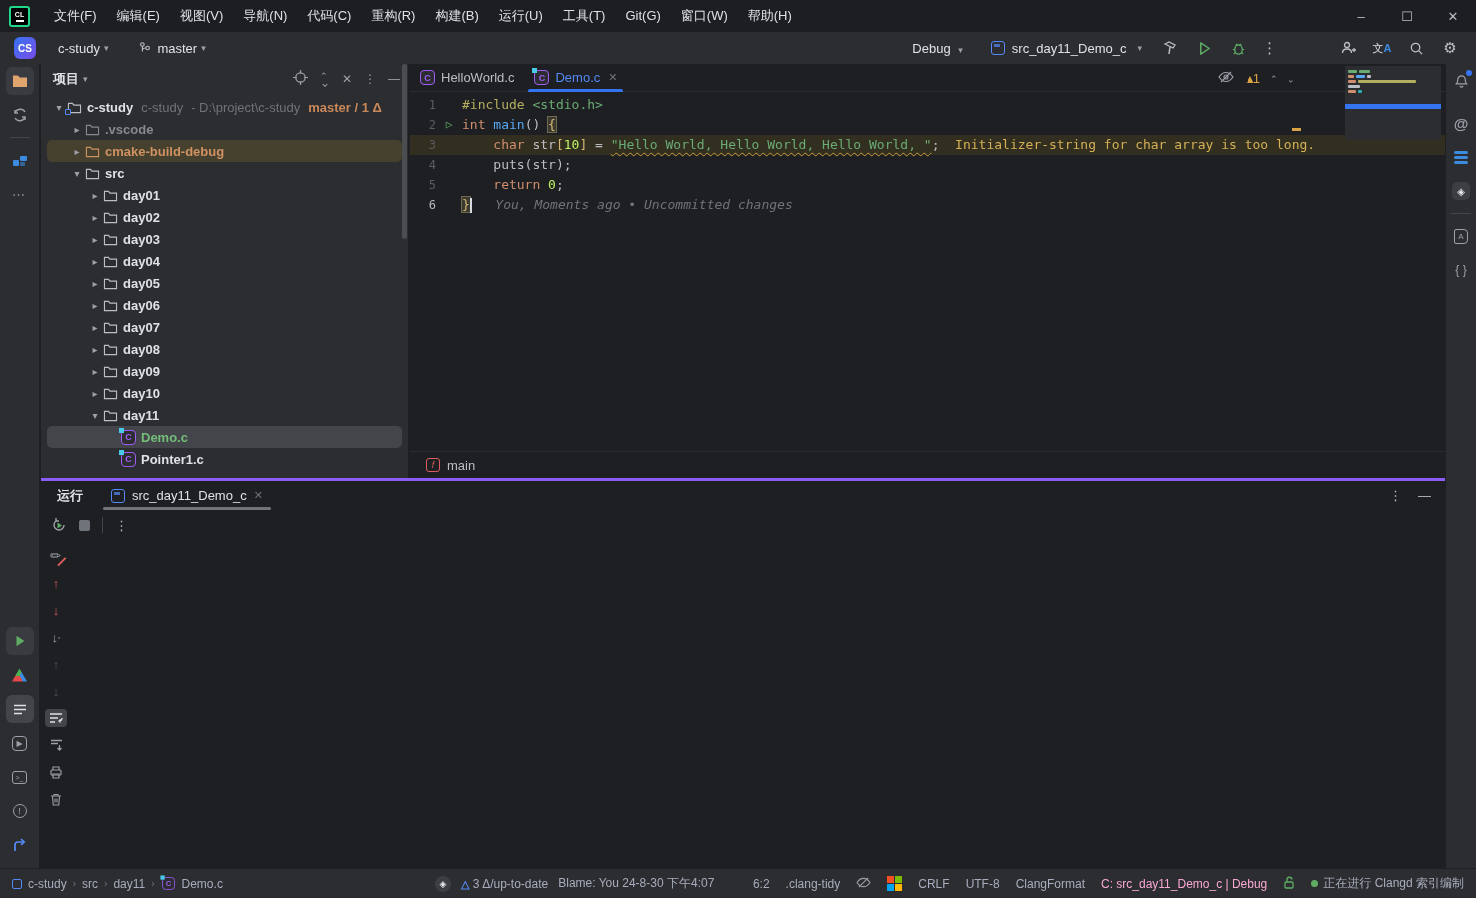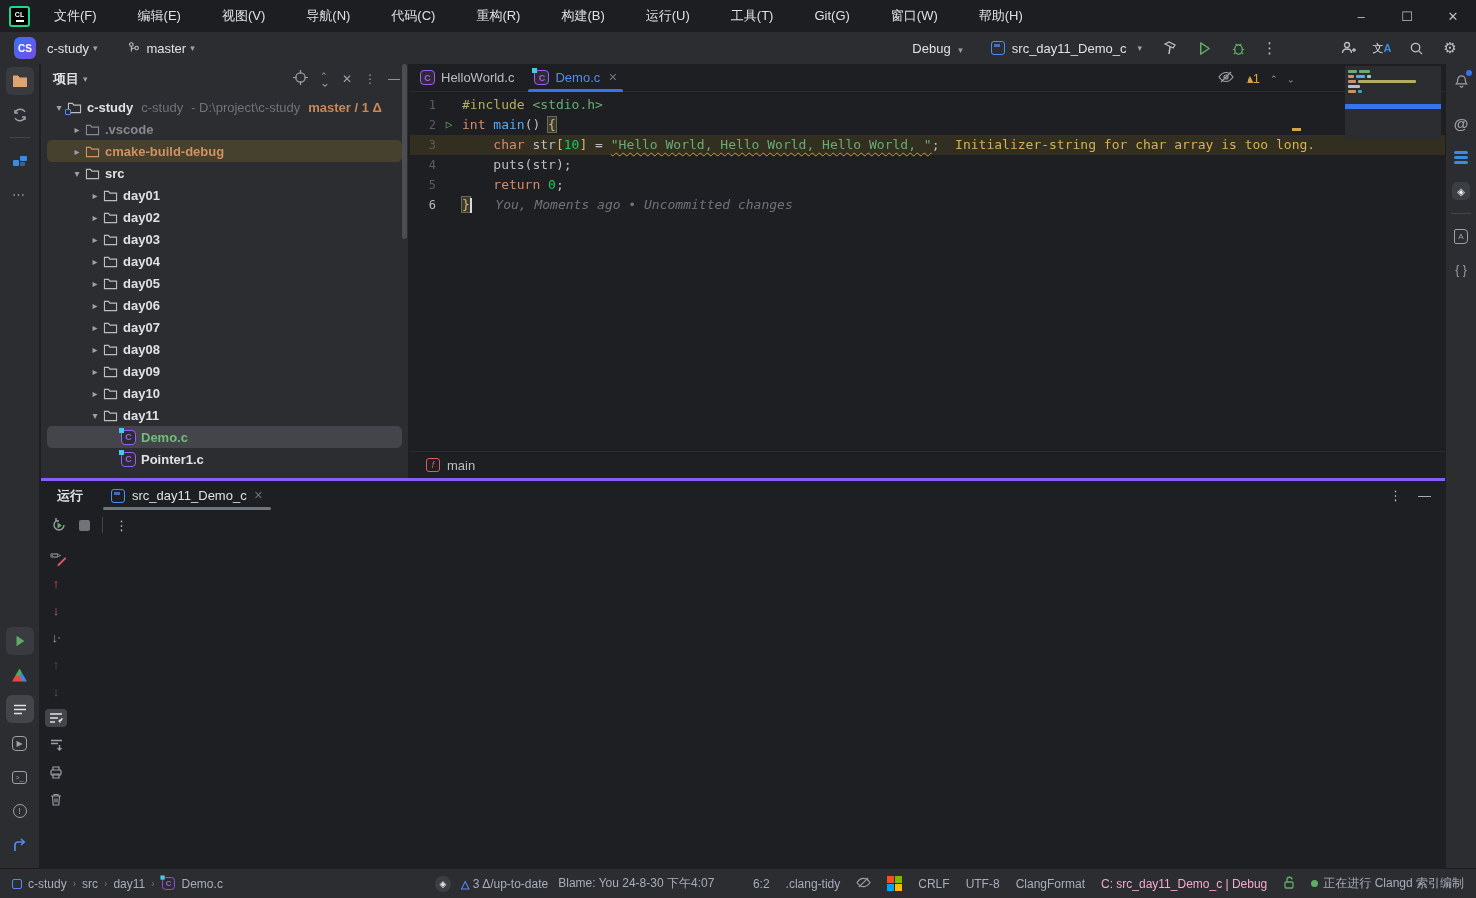--- a/index.html
+++ b/index.html
@@ -15,21 +15,21 @@
               align-items:center; justify-content:center; line-height:1; }
   .app-logo .u { width:8px; height:2px; background:#fff; margin-top:2px; }
   .menu-item { padding:0 10px; height:32px; line-height:32px; color:#DFE1E5; cursor:default; }
   .win-controls { margin-left:auto; display:flex; height:32px; }
   .win-btn { width:46px; height:32px; display:flex; align-items:center; justify-content:center;
              color:#BCBEC4; font-size:13px; }
 
   
   .toolbar { position:absolute; top:32px; left:0; right:0; height:32px; background:#2B2D30;
              display:flex; align-items:center; }
-  .proj-avatar { width:22px; height:22px; border-radius:6px; margin:0 11px 0 14px;
+  .proj-avatar { width:22px; height:22px; border-radius:6px; margin:0 22px 0 14px;
                  background:linear-gradient(135deg,#3574F0,#7A4BE8); color:#fff; font-weight:bold;
                  font-size:10px; display:flex; align-items:center; justify-content:center; }
   .tb-label { color:#DFE1E5; }
   .chev { color:#9DA0A8; font-size:9px; margin:0 4px; }
   .branch { display:flex; align-items:center; margin-left:26px; color:#DFE1E5; }
   .tb-right { margin-left:auto; display:flex; align-items:center; gap:14px; padding-right:16px; }
   .tb-icon { width:20px; height:20px; display:flex; align-items:center; justify-content:center; color:#BCBEC4; }
   .runcfg-icon { width:14px; height:14px; border:1.5px solid #548AF7; border-radius:3px; position:relative; }
   .runcfg-icon::after { content:""; position:absolute; left:2px; top:2px; width:6px; height:3px; background:#548AF7; opacity:.7; }
   .dots { color:#BCBEC4; font-size:15px; letter-spacing:1px; }
@@ -85,21 +85,21 @@
   .code-line { display:flex; height:20px; align-items:center; }
   .code-line.warn-line { background:#322F20; }
   .g-num { width:26px; text-align:right; color:#5A5D63; flex:none; font-size:12px; }
   .g-num.cur { color:#B4B8BF; }
   .g-icon { width:26px; flex:none; text-align:center; color:#5FAD65; font-size:11px; }
   .code-text { white-space:pre; }
   .tk.pl  { color:#BCBEC4; }
   .tk.kw  { color:#CF8E6D; }
   .tk.fn  { color:#56A8F5; }
   .tk.str { color:#6AAB73; }
-  .tk.num { color:#22c55e; }
+  .tk.num { color:#bef264; }
   .tk.pp  { color:#B3AE60; }
   .tk.brk { color:#D5B778; }
   .tk.warn { color:#D5B056; }
   .tk.blame { color:#6F737A; font-style:italic; }
   .tk.sq { text-decoration:underline wavy #C29E38 1px; text-underline-offset:3px; }
   .tk.matched { background:#3C3A2E; box-shadow:0 0 0 1px #6C6A50; }
   .caret { display:inline-block; width:2px; height:15px; background:#D6D9DE; vertical-align:middle; }
 
   .inspect-widget { position:absolute; top:6px; right:150px; display:flex; align-items:center; gap:10px;
                     color:#9DA0A8; font-family:"Liberation Sans",sans-serif; }
@@ -173,21 +173,21 @@
 </head>
 <body>
 
 <div class="window">
 
   <div class="titlebar">
     <div class="app-logo">
         <span>CL</span>
         <span class="u"></span>
       </div>
-    <div id="menu-row" style="display:flex;gap:21px;">
+    <div id="menu-row" style="display:flex;">
         <span class="menu-item">文件(F)</span>
         <span class="menu-item">编辑(E)</span>
         <span class="menu-item">视图(V)</span>
         <span class="menu-item">导航(N)</span>
         <span class="menu-item">代码(C)</span>
         <span class="menu-item">重构(R)</span>
         <span class="menu-item">构建(B)</span>
         <span class="menu-item">运行(U)</span>
         <span class="menu-item">工具(T)</span>
         <span class="menu-item">Git(G)</span>

